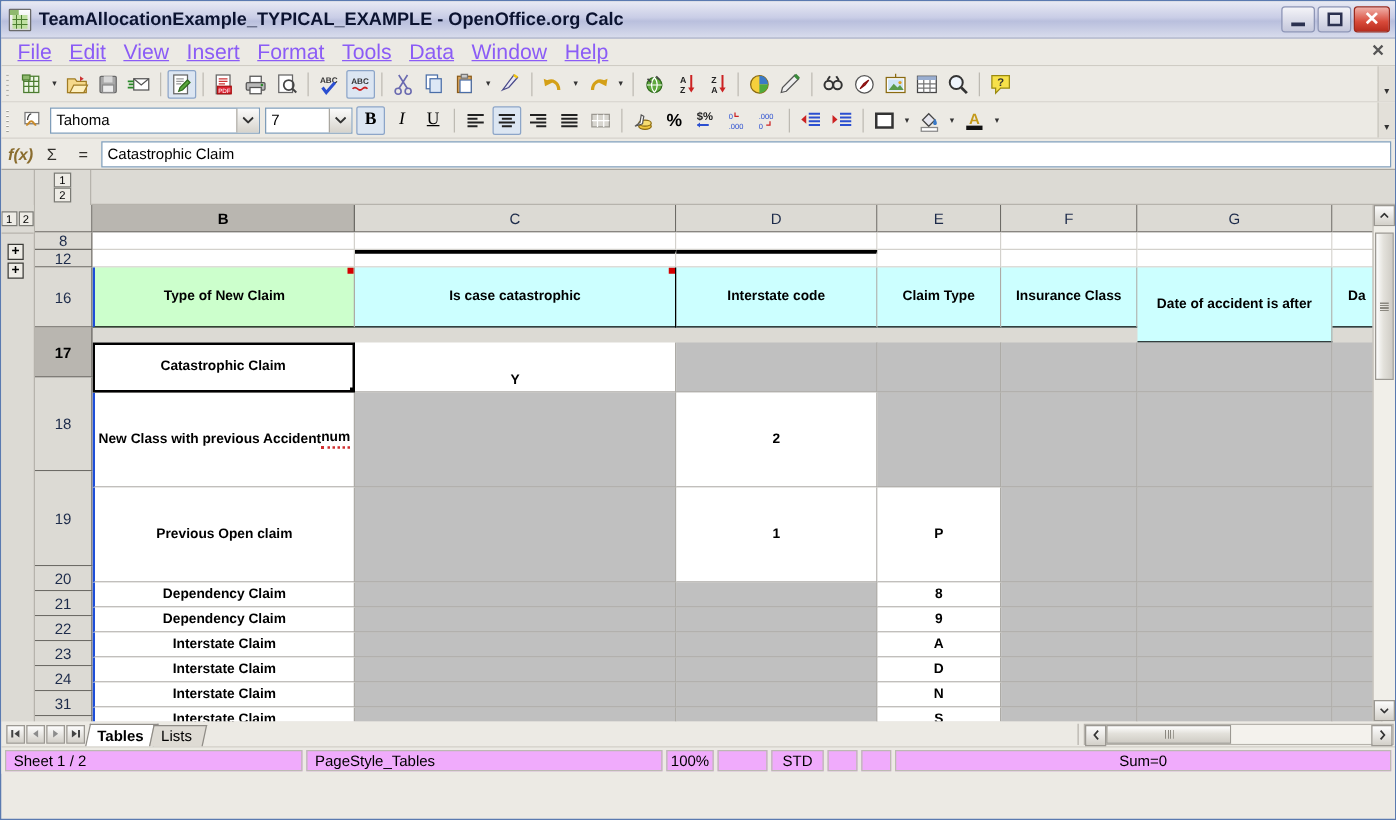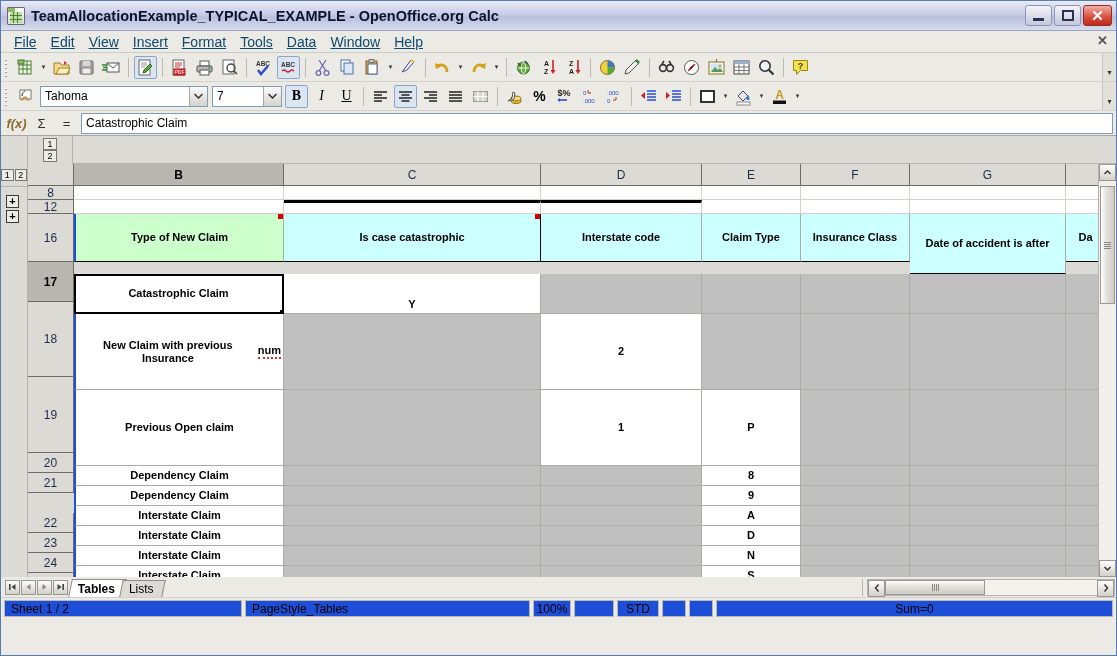--- a/index.html
+++ b/index.html
@@ -83,21 +83,21 @@
   
   .menubar {
     height: 22px; display: flex; align-items: center;
     background: #eceae4;
     border-bottom: 1px solid #cfccc4;
     padding-left: 6px;
     box-sizing: border-box;
     position: relative;
   }
   .menu-item {
-    padding: 2px 7px; font-size: 14px; color: #0c4a6e; cursor: default;
+    padding: 2px 7px; font-size: 17px; color: #8b5cf6; cursor: default;
     white-space: nowrap;
   }
   .menu-item u { text-decoration: underline; }
   .menu-close {
     position:absolute; right: 8px; top: 2px;
     color:#555; font-size: 13px; font-weight: bold;
   }
 
   
   .toolbar {
@@ -360,21 +360,21 @@
   }
   .h-track { flex:1 1 auto; background:#f4f2ed; }
 
   
   .statusbar {
     height: 22px; display: flex; align-items: stretch;
     background: #eceae4; border-top: 1px solid #d2cfc8;
     padding: 2px 3px; box-sizing: border-box; gap: 3px;
   }
   .sfield {
-    border: 1px solid #bcb9b2; background: #1d4ed8;
+    border: 1px solid #bcb9b2; background: #f0abfc;
     display: flex; align-items: center; padding: 0 6px;
     font-size: 12px; color: #000; box-sizing: border-box;
   }
   .sfield.center { justify-content: center; }
 </style>
 </head>
 <body>
 
 <div id="app">
 
@@ -836,21 +836,21 @@
         <div class="corner"></div>
         <div id="rowhdrs">
             <div class="rowhdr" style="height: 14px;">8</div>
             <div class="rowhdr" style="height: 14px;">12</div>
             <div class="rowhdr" style="height: 48px;">16</div>
             <div class="rowhdr sel" style="height: 40px;">17</div>
             <div class="rowhdr" style="height: 75px;">18</div>
             <div class="rowhdr" style="height: 76px;">19</div>
             <div class="rowhdr" style="height: 20px;">20</div>
             <div class="rowhdr" style="height: 20px;">21</div>
-            <div class="rowhdr" style="height: 20px; margin-top: 20px;">22</div>
+            <div class="rowhdr" style="height: 20px;">22</div>
             <div class="rowhdr" style="height: 20px;">23</div>
             <div class="rowhdr" style="height: 20px;">24</div>
             <div class="rowhdr" style="height: 20px;">31</div>
             <div class="rowhdr" style="height: 20px;">26</div>
           </div>
       </div>
 
       <div class="cells-viewport">
         <div class="colhdr-row" id="colhdrs">
             <div class="colhdr sel" style="width: 210px;">B</div>
@@ -893,21 +893,21 @@
               <div class="cell bold cursor" style="width: 210px; height: 40px;">Catastrophic Claim</div>
               <div class="cell bold" style="width: 257px; height: 40px; align-items: flex-end; padding-bottom: 2px;">Y</div>
               <div class="cell shade" style="width: 161px; height: 40px;"></div>
               <div class="cell shade" style="width: 99px; height: 40px;"></div>
               <div class="cell shade" style="width: 109px; height: 40px;"></div>
               <div class="cell shade" style="width: 156px; height: 40px;"></div>
               <div class="cell shade" style="width: 40px; height: 40px;"></div>
             </div>
             <div class="cellrow">
               <div class="cell bold hardl" style="width: 210px; height: 76px;">
-                <span>New Claim with previous Insurance </span>
+                <span>New Class with previous Accident </span>
                 <span class="spell">num</span>
               </div>
               <div class="cell shade" style="width: 257px; height: 76px;"></div>
               <div class="cell bold" style="width: 161px; height: 76px;">2</div>
               <div class="cell shade" style="width: 99px; height: 76px;"></div>
               <div class="cell shade" style="width: 109px; height: 76px;"></div>
               <div class="cell shade" style="width: 156px; height: 76px;"></div>
               <div class="cell shade" style="width: 40px; height: 76px;"></div>
             </div>
             <div class="cellrow">

